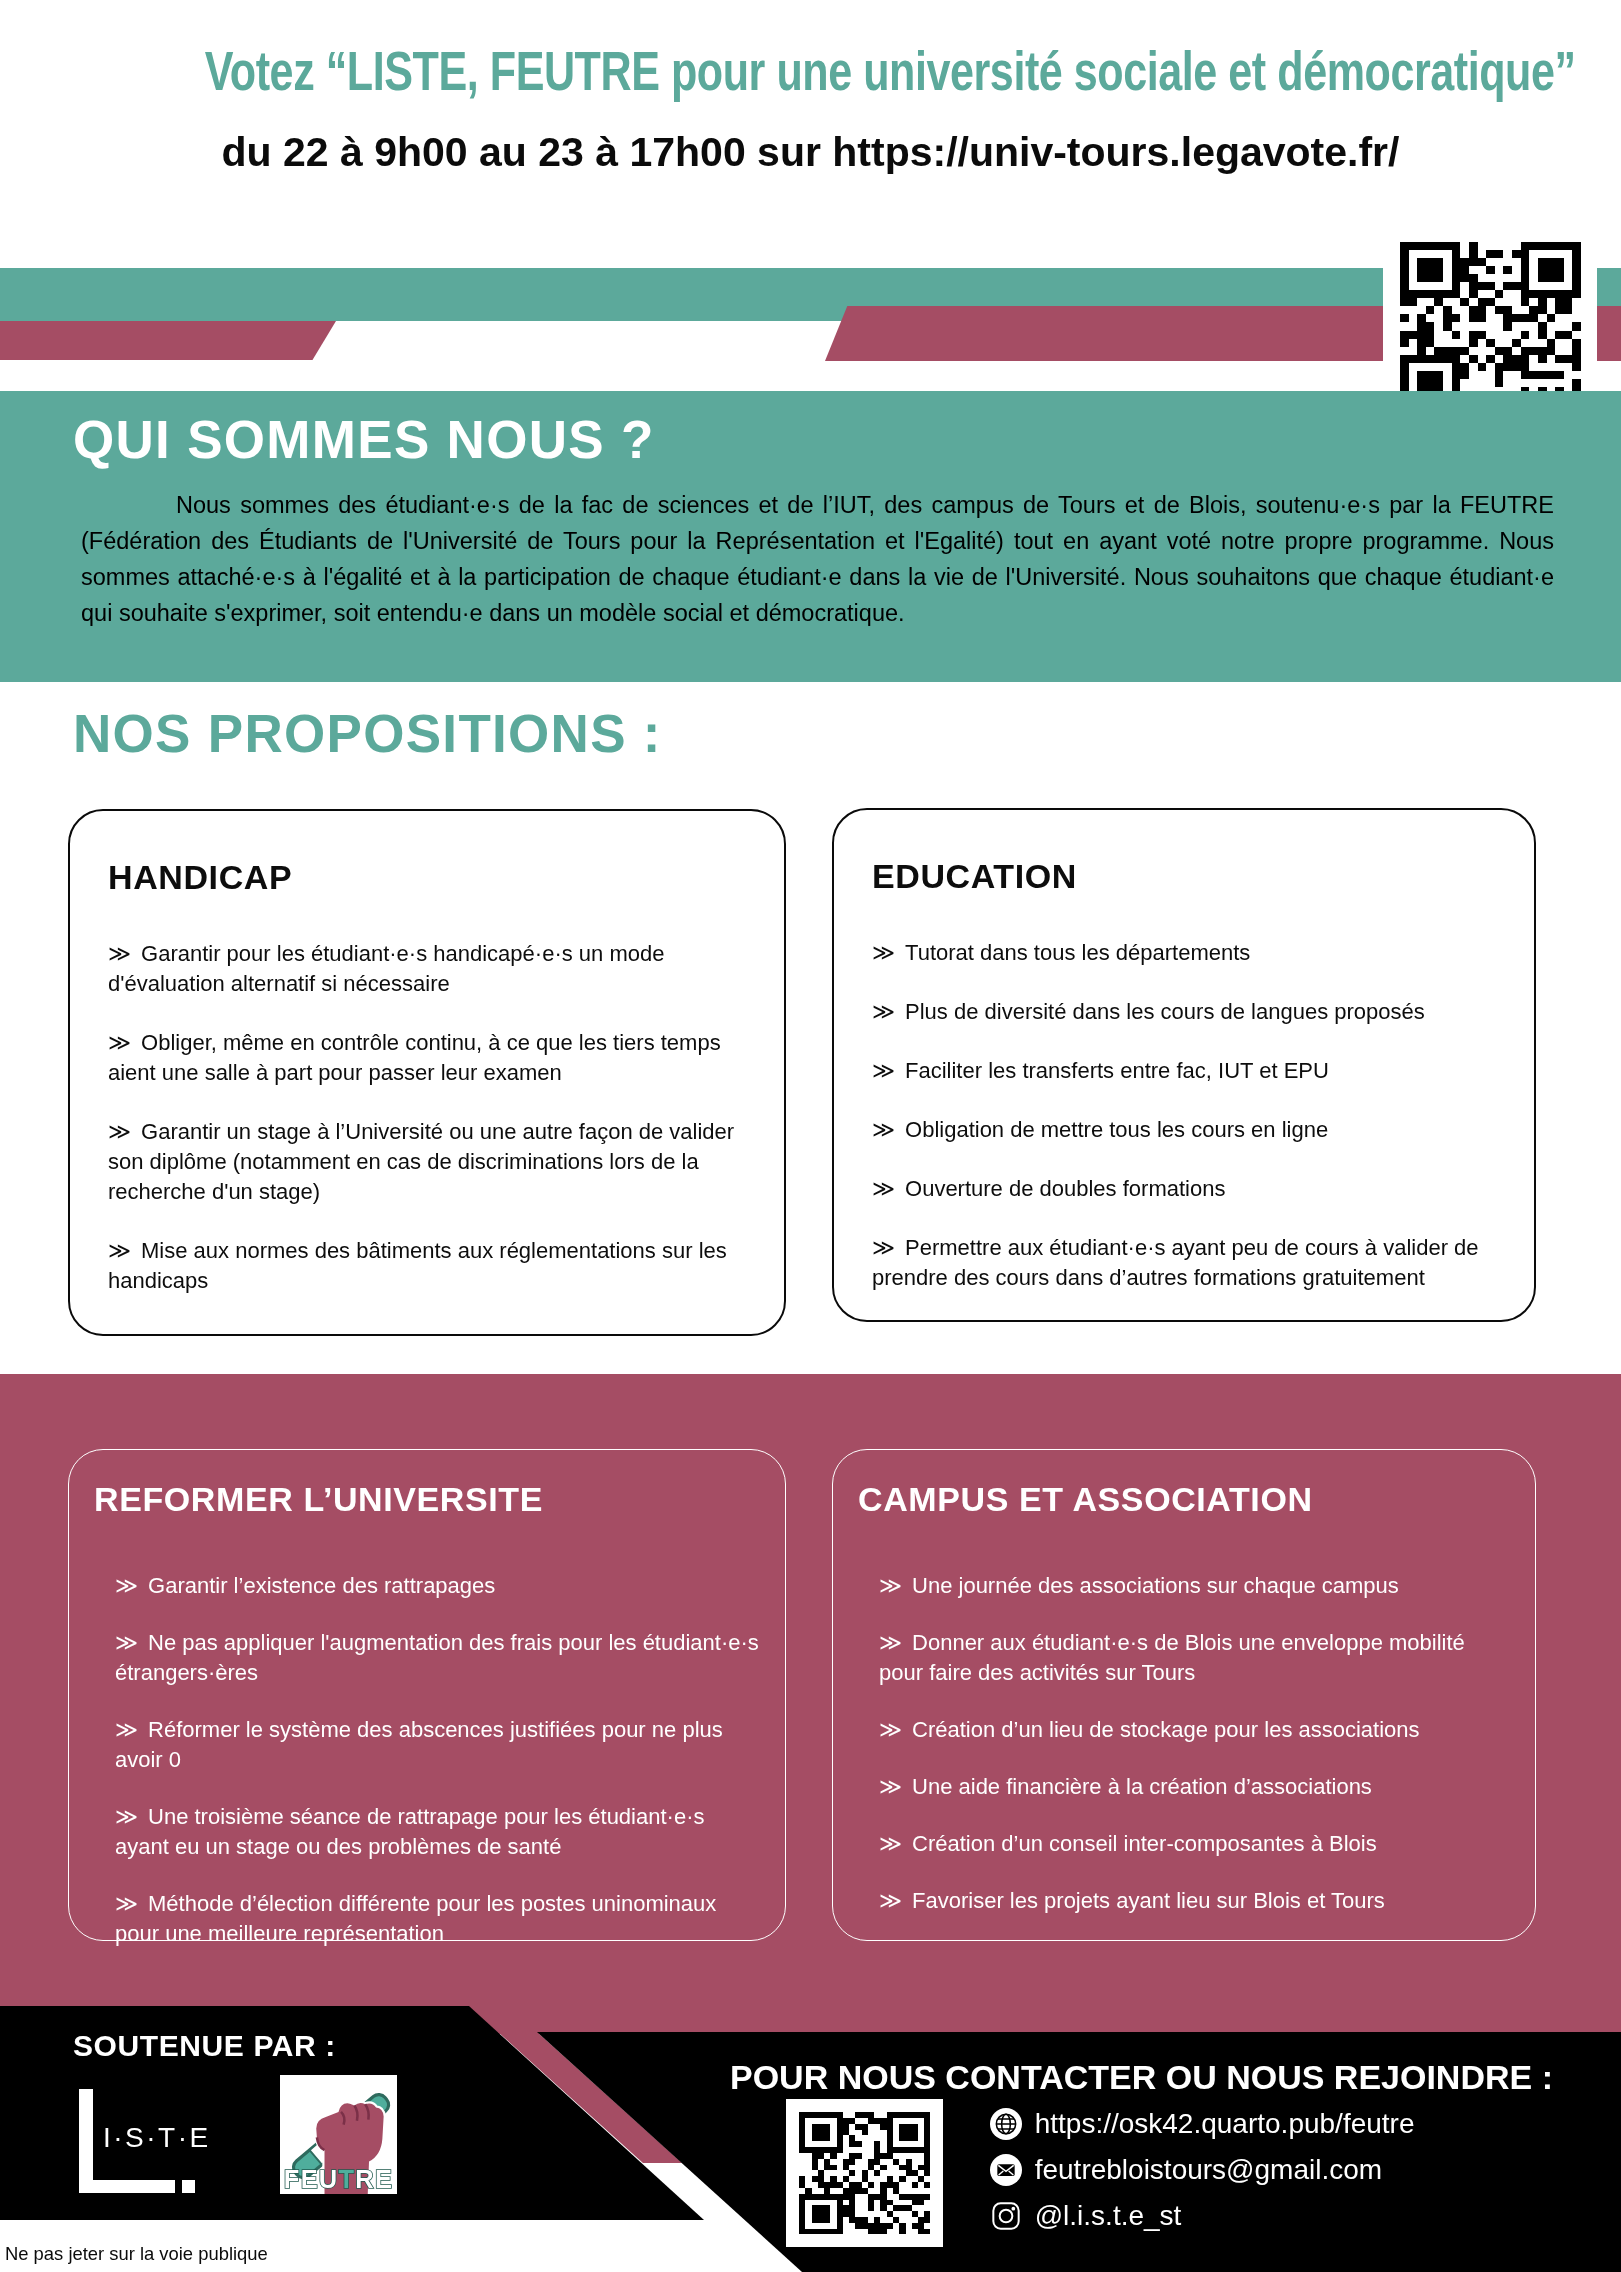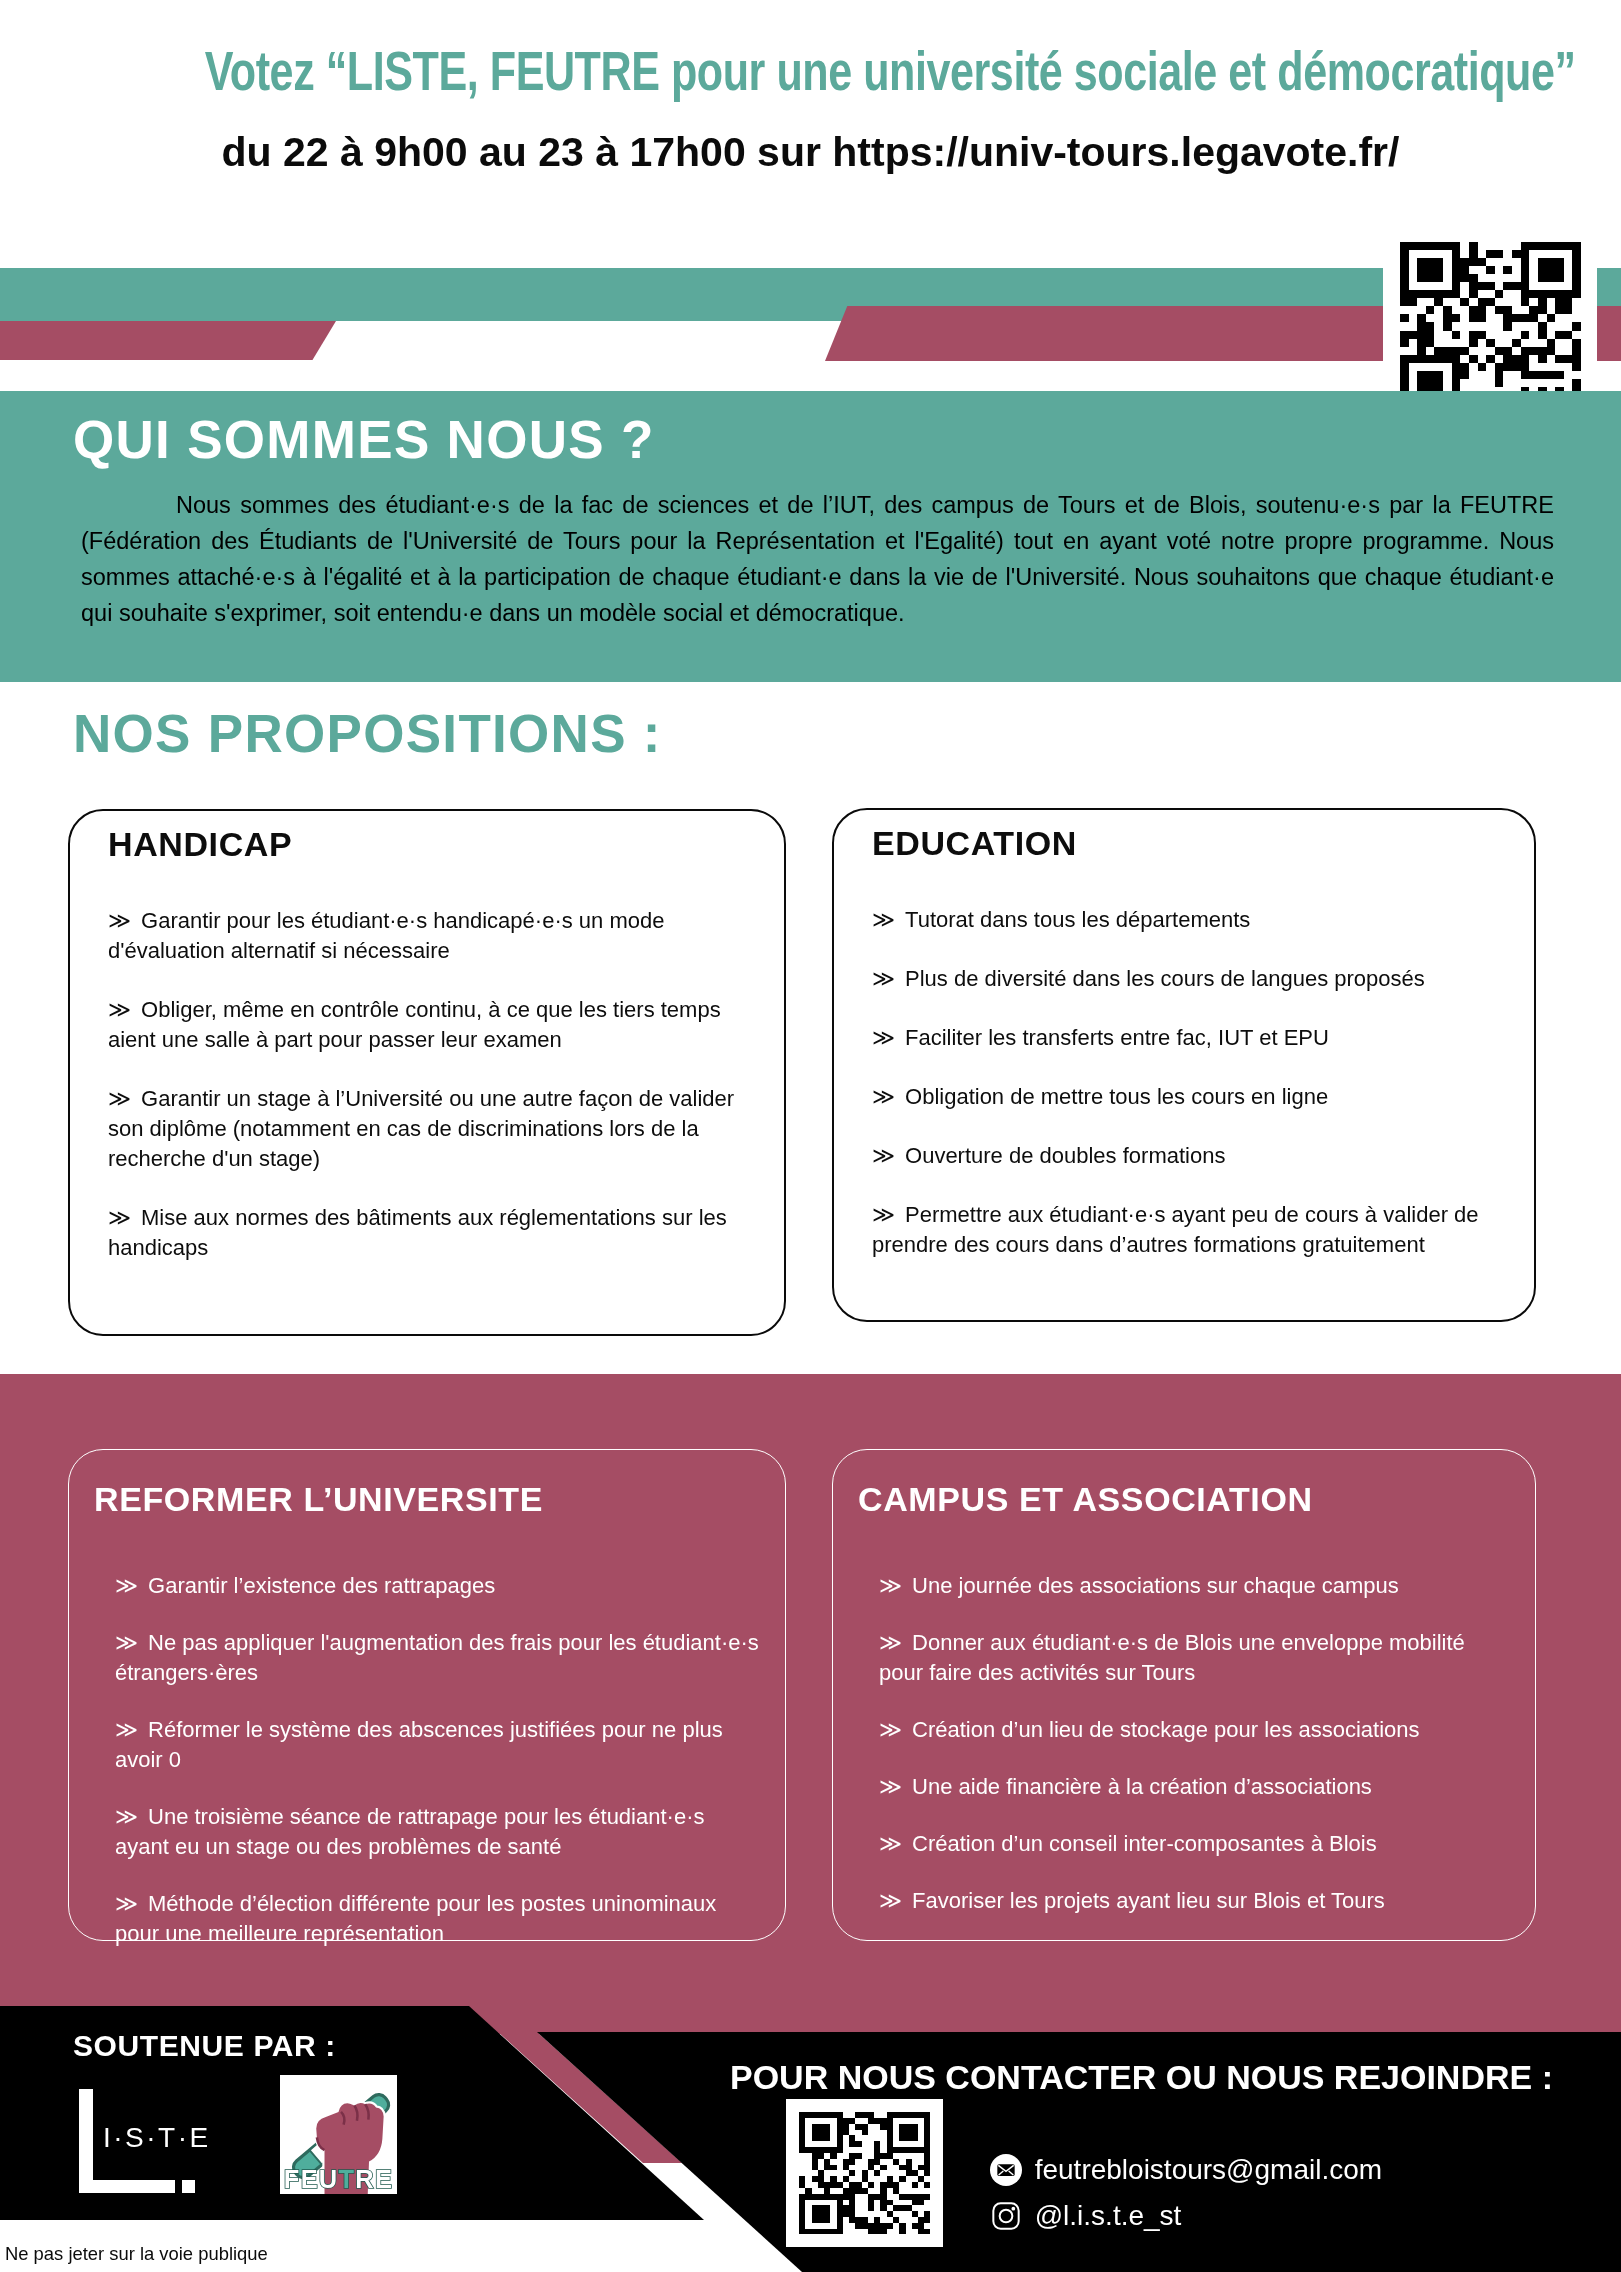--- a/index.html
+++ b/index.html
@@ -34,21 +34,21 @@
   
   .props-heading{top:703px;left:73px;font-size:53px;font-weight:bold;letter-spacing:1.3px;
     color:var(--teal);white-space:nowrap;}
 
   .card{box-sizing:border-box;border-radius:35px;}
   .card h3{margin:0;font-size:34px;font-weight:bold;letter-spacing:0.6px;}
   .card ul{list-style:none;margin:0;padding:0;}
   .card li{font-size:22px;line-height:30px;}
   .bl{display:inline-block;margin-right:10px;font-weight:normal;}
 
-  .card-white{background:#fff;border:2.5px solid #0a0a0a;color:#0d0d0d;padding:14px 38px;}
+  .card-white{background:#fff;border:2.5px solid #0a0a0a;color:#0d0d0d;padding:47px 38px;}
   .card-white ul{margin-top:42px;}
   .card-white li{margin-bottom:29px;}
   .card-handicap{top:809px;left:68px;width:718px;height:527px;}
   .card-education{top:808px;left:832px;width:704px;height:514px;}
 
   
   .maroon-section{top:1374px;left:0;width:1621px;height:660px;background:var(--maroon);}
   .card-maroon{border:1.9px solid #fff;color:#fff;padding:30px 25px;background:transparent;}
   .card-maroon ul{margin-top:52px;margin-left:21px;}
   .card-maroon li{margin-bottom:27px;}
@@ -463,20 +463,34 @@
         <rect x="1" y="1" width="5" height="5" fill="#fff"></rect>
         <rect x="2" y="2" width="3" height="3" fill="#000"></rect>
         <rect x="14" y="0" width="7" height="7" fill="#000"></rect>
         <rect x="15" y="1" width="5" height="5" fill="#fff"></rect>
         <rect x="16" y="2" width="3" height="3" fill="#000"></rect>
         <rect x="0" y="14" width="7" height="7" fill="#000"></rect>
         <rect x="1" y="15" width="5" height="5" fill="#fff"></rect>
         <rect x="2" y="16" width="3" height="3" fill="#000"></rect>
       </svg></div>
 
+  <div class="abs contact-row row-0">
+    <span class="ic">
+      <svg viewBox="0 0 48 48" width="32" height="32">
+          <circle cx="24" cy="24" r="24" fill="#fff"></circle>
+          <g stroke="#000" stroke-width="2.3" fill="none">
+            <circle cx="24" cy="24" r="14.5"></circle>
+            <ellipse cx="24" cy="24" rx="6.5" ry="14.5"></ellipse>
+            <line x1="9.5" y1="24" x2="38.5" y2="24"></line>
+            <path d="M12,16.5 H36 M12,31.5 H36"></path>
+          </g>
+        </svg>
+    </span>
+    <span class="txt">https://osk42.quarto.pub/feutre</span>
+  </div>
 
   <div class="abs contact-row row-1">
     <span class="ic">
       <svg viewBox="0 0 48 48" width="32" height="32">
           <circle cx="24" cy="24" r="24" fill="#fff"></circle>
           <rect x="11" y="15.5" width="26" height="17.5" rx="2.5" fill="#000"></rect>
           <path d="M12.5,17 L24,26 L35.5,17 M13,31.5 L20,25.5 M35,31.5 L28,25.5" stroke="#fff" stroke-width="2.2" fill="none"></path>
         </svg>
     </span>
     <span class="txt">feutrebloistours@gmail.com</span>

